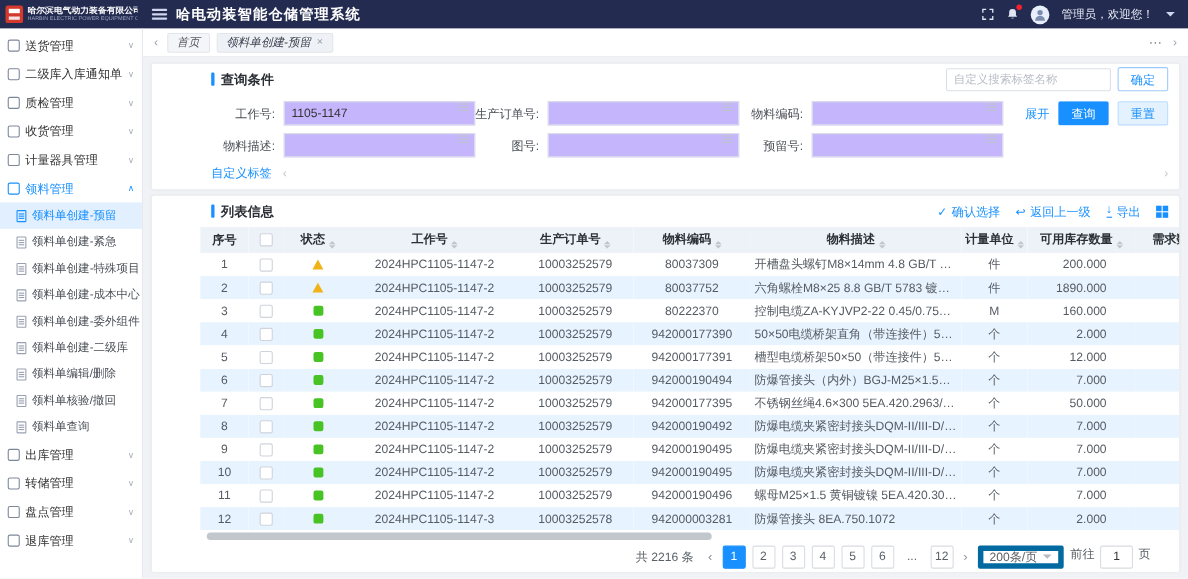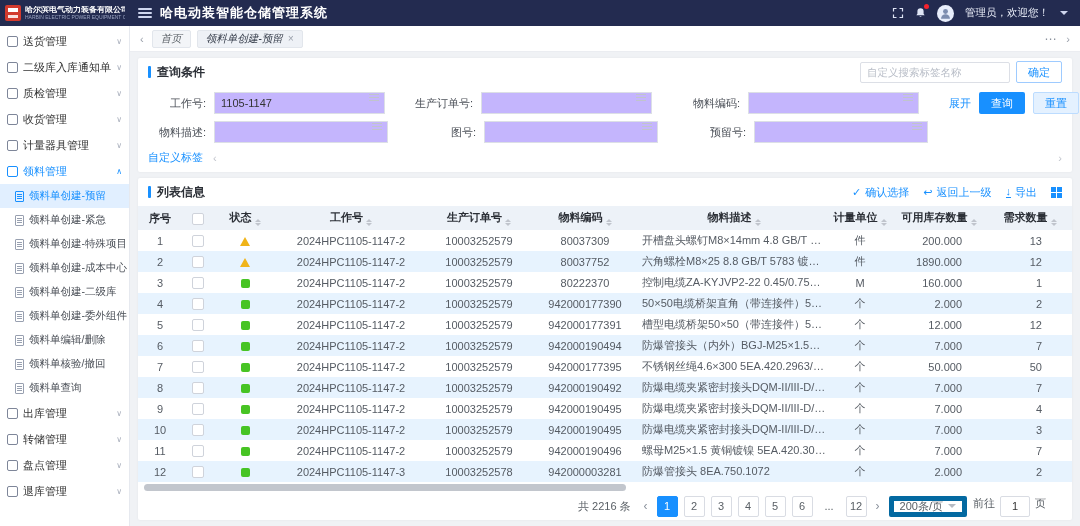--- a/index.html
+++ b/index.html
@@ -41,35 +41,35 @@
 .sub-item.active .doc-ic::after{background:var(--accent);box-shadow:0 2px 0 var(--accent),0 4px 0 var(--accent);}
 
 .main-col{flex:1;display:flex;flex-direction:column;min-width:0;}
 .tabbar{height:26px;background:#fff;display:flex;align-items:center;gap:6px;padding:0 8px;border-bottom:1px solid #ebedf1;}
 .tab-arrow{color:#9aa0ab;font-size:11px;padding:0 2px;cursor:pointer;}
 .tab-chip{height:18px;display:flex;align-items:center;gap:5px;padding:0 8px;background:#f3f5f8;border:1px solid #e2e6ec;border-radius:2px;font-size:10.5px;color:#5a6066;cursor:pointer;white-space:nowrap;font-style:italic;}
 .tab-chip.active{color:#3c4350;background:#eef1f6;}
 .tab-close{color:#9aa0ab;font-size:10px;line-height:1;}
 .tab-more{margin-left:auto;display:flex;align-items:center;gap:8px;color:#8a919c;}
 .content{flex:1;display:flex;flex-direction:column;gap:6px;padding:6px 8px;min-height:0;background:#f0f2f5;}
-.panel{background:#fff;border-radius:2px;box-shadow:0 0 3px rgba(0,0,0,.05);}
+.panel{background:#fff;border-radius:2px;box-shadow:0 0 3px rgba(0,0,0,.05);padding-left:44px;}
 .panel-header{height:28px;display:flex;align-items:center;padding:0 10px;}
 .accent-bar{width:3px;height:12px;background:var(--accent);margin-right:6px;border-radius:1px;}
 .panel-title{font-weight:bold;font-size:12px;color:#2b2f36;}
 
 .tag-search{margin-left:auto;display:flex;align-items:center;gap:6px;}
 .tag-input{width:150px;height:21px;border:1px solid #dcdfe6;border-radius:2px;font-size:10.5px;padding:0 6px;color:#333;outline:none;}
 .tag-input::placeholder{color:#b8bdc7;}
 .btn{height:22px;padding:0 11px;border-radius:2px;font-size:11px;display:inline-flex;align-items:center;justify-content:center;cursor:pointer;border:1px solid transparent;white-space:nowrap;}
 .btn-outline{border-color:#9ecbff;color:var(--accent);background:#fff;}
 .btn-primary{background:var(--accent);color:#fff;}
 .btn-light{background:#e4f1ff;color:var(--accent);border-color:#bcdcff;}
 .query-body{padding:6px 10px 0;}
 .qrow{display:flex;align-items:center;margin-bottom:7px;}
-.qfield{display:flex;align-items:center;width:240px;margin-right:30px;}
+.qfield{display:flex;align-items:center;width:240px;margin-right:0;}
 .qlabel{width:66px;min-width:66px;text-align:right;padding-right:8px;font-size:11px;color:#4a4f57;white-space:nowrap;}
 .qbox{flex:1;height:22px;border:1px solid #dcdfe6;border-radius:0;display:flex;align-items:flex-start;background:#c4b5fd;}
 .qbox input{flex:1;min-width:0;border:none;outline:none;height:100%;padding:0 6px;font-size:11px;color:#333;background:transparent;}
 .bars{width:10px;height:9px;margin-right:5px;min-width:10px;background:linear-gradient(#c0c4cc,#c0c4cc) 0 1px/10px 1px no-repeat,linear-gradient(#c0c4cc,#c0c4cc) 0 4px/10px 1px no-repeat,linear-gradient(#c0c4cc,#c0c4cc) 0 7px/10px 1px no-repeat;}
 .qbuttons{margin-left:auto;display:flex;align-items:center;gap:8px;}
 .link-btn{color:var(--accent);font-size:11px;cursor:pointer;white-space:nowrap;}
 .tag-row{display:flex;align-items:center;gap:10px;padding:0 10px 7px;font-size:11px;}
 .scroll-arrow{color:#c0c4cc;cursor:pointer;}
 .spacer{flex:1;}
 
@@ -196,25 +196,25 @@
         <div class="sub-item">
           <span class="doc-ic"></span>
           <span>领料单创建-特殊项目</span>
         </div>
         <div class="sub-item">
           <span class="doc-ic"></span>
           <span>领料单创建-成本中心</span>
         </div>
         <div class="sub-item">
           <span class="doc-ic"></span>
+          <span>领料单创建-委外组件</span>
+        </div>
+        <div class="sub-item">
+          <span class="doc-ic"></span>
           <span>领料单创建-二级库</span>
-        </div>
-        <div class="sub-item">
-          <span class="doc-ic"></span>
-          <span>领料单创建-委外组件</span>
         </div>
         <div class="sub-item">
           <span class="doc-ic"></span>
           <span>领料单编辑/删除</span>
         </div>
         <div class="sub-item">
           <span class="doc-ic"></span>
           <span>领料单核验/撤回</span>
         </div>
         <div class="sub-item">

